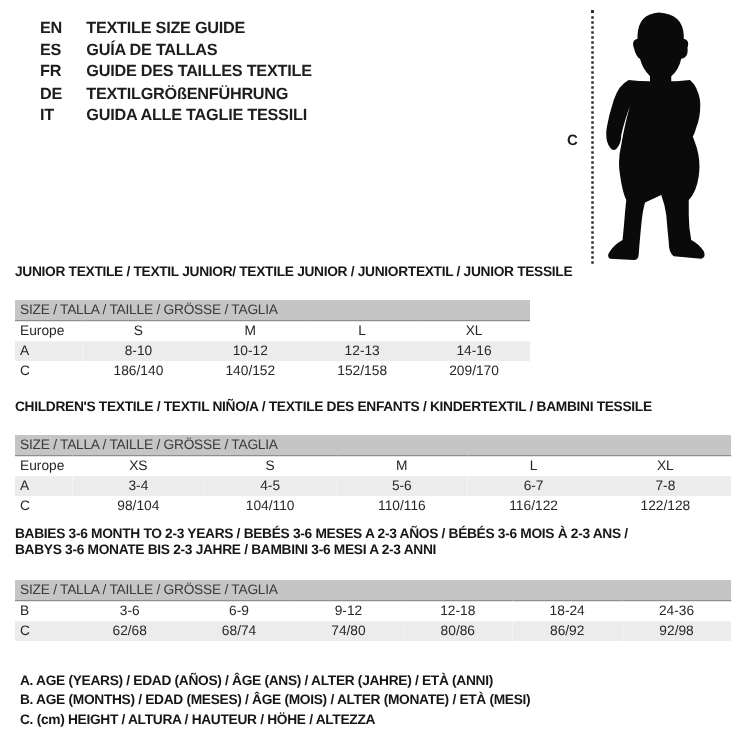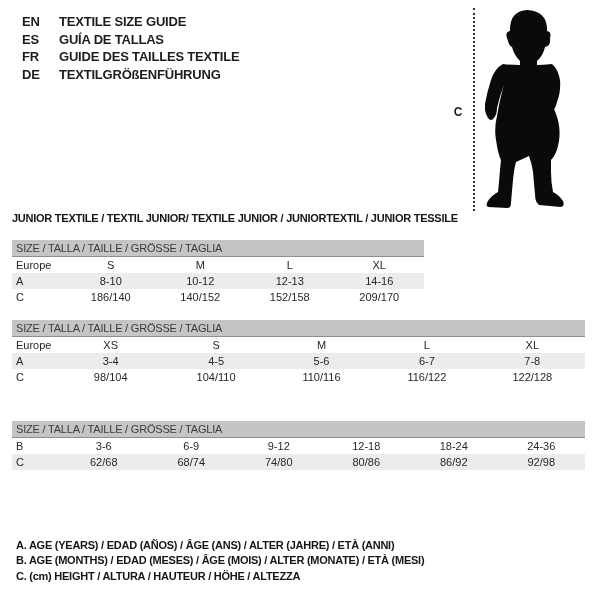--- a/index.html
+++ b/index.html
@@ -12,21 +12,21 @@
   html,body{margin:0;padding:0;}
   body{
     font-family:"Liberation Sans",sans-serif;
     background:#fff;color:var(--ink);
     width:600px;height:600px;
   }
   .page{position:relative;width:600px;height:600px;background:#ffffff;overflow:hidden;}
 
   
   .lang-block{
-    position:absolute;left:22px;top:13px;
+    position:absolute;left:32px;top:13px;
     font-weight:bold;font-size:13px;line-height:17.5px;letter-spacing:-0.2px;
   }
   .lang-row{display:flex;}
   .lang-code{width:37px;flex:0 0 37px;}
 
   
   .measure-line{
     position:absolute;left:473px;top:8px;height:203px;width:0;
     border-left:2px dotted #2e2e2e;
   }
@@ -83,20 +83,24 @@
         <span class="lang-code">ES</span>
         <span class="lang-title">GUÍA DE TALLAS</span>
       </div>
       <div class="lang-row">
         <span class="lang-code">FR</span>
         <span class="lang-title">GUIDE DES TAILLES TEXTILE</span>
       </div>
       <div class="lang-row">
         <span class="lang-code">DE</span>
         <span class="lang-title">TEXTILGRÖßENFÜHRUNG</span>
+      </div>
+      <div class="lang-row">
+        <span class="lang-code">IT</span>
+        <span class="lang-title">GUIDA ALLE TAGLIE TESSILI</span>
       </div>
     </div>
 
   <div class="measure-line"></div>
   <div class="c-label">C</div>
 
   <svg class="toddler" width="90" height="205" viewBox="0 0 90 205" xmlns="http://www.w3.org/2000/svg" aria-hidden="true">
     <path d="M42 2 Q26 3 25 20 L25 23 Q20 24 22 30 Q24 38 27 39 Q29 47 35 53 L35 57
              Q26 57 18 56 Q10 60 6 72 Q2 84 0 96 Q-1 104 3 110 Q6 114 9 110
              Q12 106 12 100 Q15 87 19 77 Q15 90 12 108 Q9 120 11 132 Q13 146 16 152
@@ -144,20 +148,23 @@
             <td class="val">186/140</td>
             <td class="val">140/152</td>
             <td class="val">152/158</td>
             <td class="val">209/170</td>
           </tr>
         </tbody>
       </table>
   </section>
 
   <section class="tbl t2">
+    <div class="tbl-title">
+        <div>CHILDREN'S TEXTILE / TEXTIL NIÑO/A / TEXTILE DES ENFANTS / KINDERTEXTIL / BAMBINI TESSILE</div>
+      </div>
     <table>
         <colgroup>
           <col style="width: 46px;">
           <col>
           <col>
           <col>
           <col>
           <col>
         </colgroup>
         <tbody>
@@ -186,20 +193,24 @@
             <td class="val">104/110</td>
             <td class="val">110/116</td>
             <td class="val">116/122</td>
             <td class="val">122/128</td>
           </tr>
         </tbody>
       </table>
   </section>
 
   <section class="tbl t3">
+    <div class="tbl-title">
+        <div>BABIES 3-6 MONTH TO 2-3 YEARS / BEBÉS 3-6 MESES A 2-3 AÑOS / BÉBÉS 3-6 MOIS À 2-3 ANS /</div>
+        <div>BABYS 3-6 MONATE BIS 2-3 JAHRE / BAMBINI 3-6 MESI A 2-3 ANNI</div>
+      </div>
     <table>
         <colgroup>
           <col style="width: 48px;">
           <col>
           <col>
           <col>
           <col>
           <col>
           <col>
         </colgroup>

